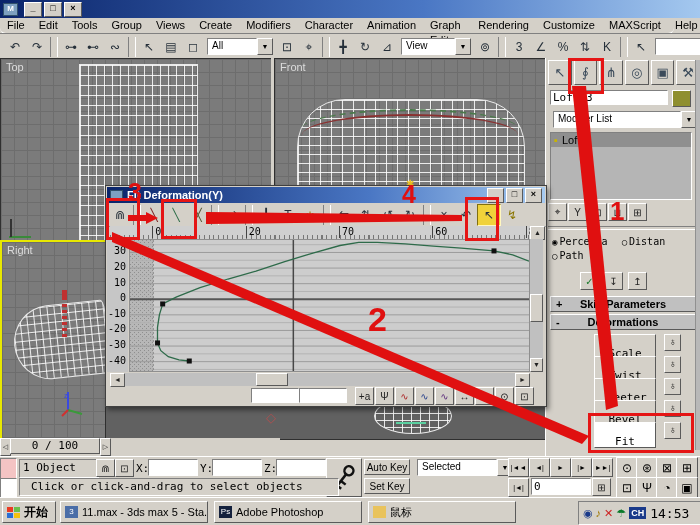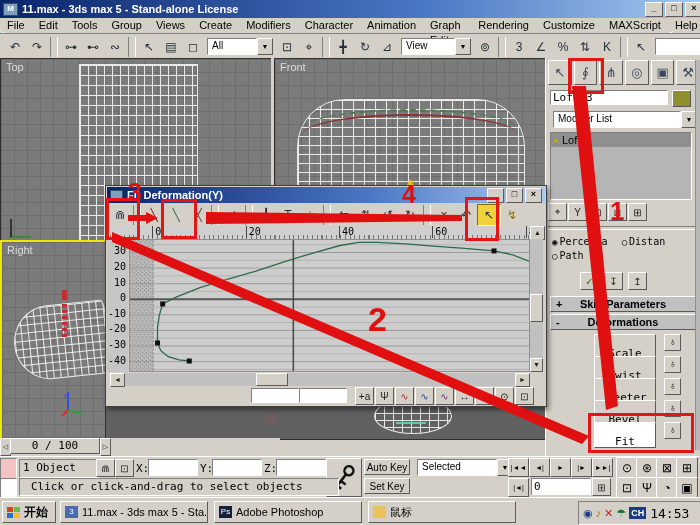--- a/index.html
+++ b/index.html
@@ -80,21 +80,20 @@
   .winlogo{display:inline-grid;grid-template-columns:6px 6px;grid-template-rows:5px 5px;gap:1px;margin-right:4px;}
   .winlogo span{display:block;}
 </style>
 </head>
 <body>
 
 <div id="screen">
 
   <div class="abs titlebar" style="left:0;top:0;width:700px;height:18px;">
     <span class="appicon">M</span>
-    <span style="flex:1;font-size:11px;">11.max - 3ds max 5 - Stand-alone License</span>
     <span class="winbtn">_</span>
     <span class="winbtn">□</span>
     <span class="winbtn">×</span>
   </div>
 
   <div id="menubar" class="abs" style="left:0;top:18px;width:674px;height:15px;display:flex;border-bottom:1px solid #fff;border-radius:6px;">
       <span class="mitem">File</span>
       <span class="mitem">Edit</span>
       <span class="mitem">Tools</span>
       <span class="mitem">Group</span>
@@ -306,21 +305,21 @@
         <span class="tbtn">×</span>
         <span class="tbtn">↶</span>
         <span class="tbtn hl">↖</span>
         <span class="tbtn" style="color: rgb(138, 117, 0);">↯</span>
       </div>
 
     <div id="ruler" class="abs" style="left:4px;top:40px;width:420px;height:13px;background:#cfcfcf;border-bottom:1px solid #555;overflow:hidden;">
       <div class="abs" style="left:0;bottom:0;width:420px;height:4px;background:repeating-linear-gradient(90deg,#777 0 1px,transparent 1px 4.7px);"></div>
     <span class="rlabel" style="left: 42.3333px;">0</span>
         <span class="rlabel" style="left: 135.667px;">20</span>
-        <span class="rlabel" style="left: 229px;">40</span>
+        <span class="rlabel" style="left: 229px;">70</span>
         <span class="rlabel" style="left: 322.333px;">60</span>
         <span class="rlabel" style="left: 415.667px;">80</span>
       </div>
     <span class="abs scrbtn" style="left:424px;top:40px;width:13px;height:12px;line-height:12px;">▲</span>
 
     <div id="yLabels" class="abs" style="left:1px;top:53px;width:21px;height:133px;background:#c6c6c6;">
         <span class="ylab" style="top: 6.47619px;">30</span>
         <span class="ylab" style="top: 22.0714px;">20</span>
         <span class="ylab" style="top: 37.6667px;">10</span>
         <span class="ylab" style="top: 53.2619px;">0</span>

